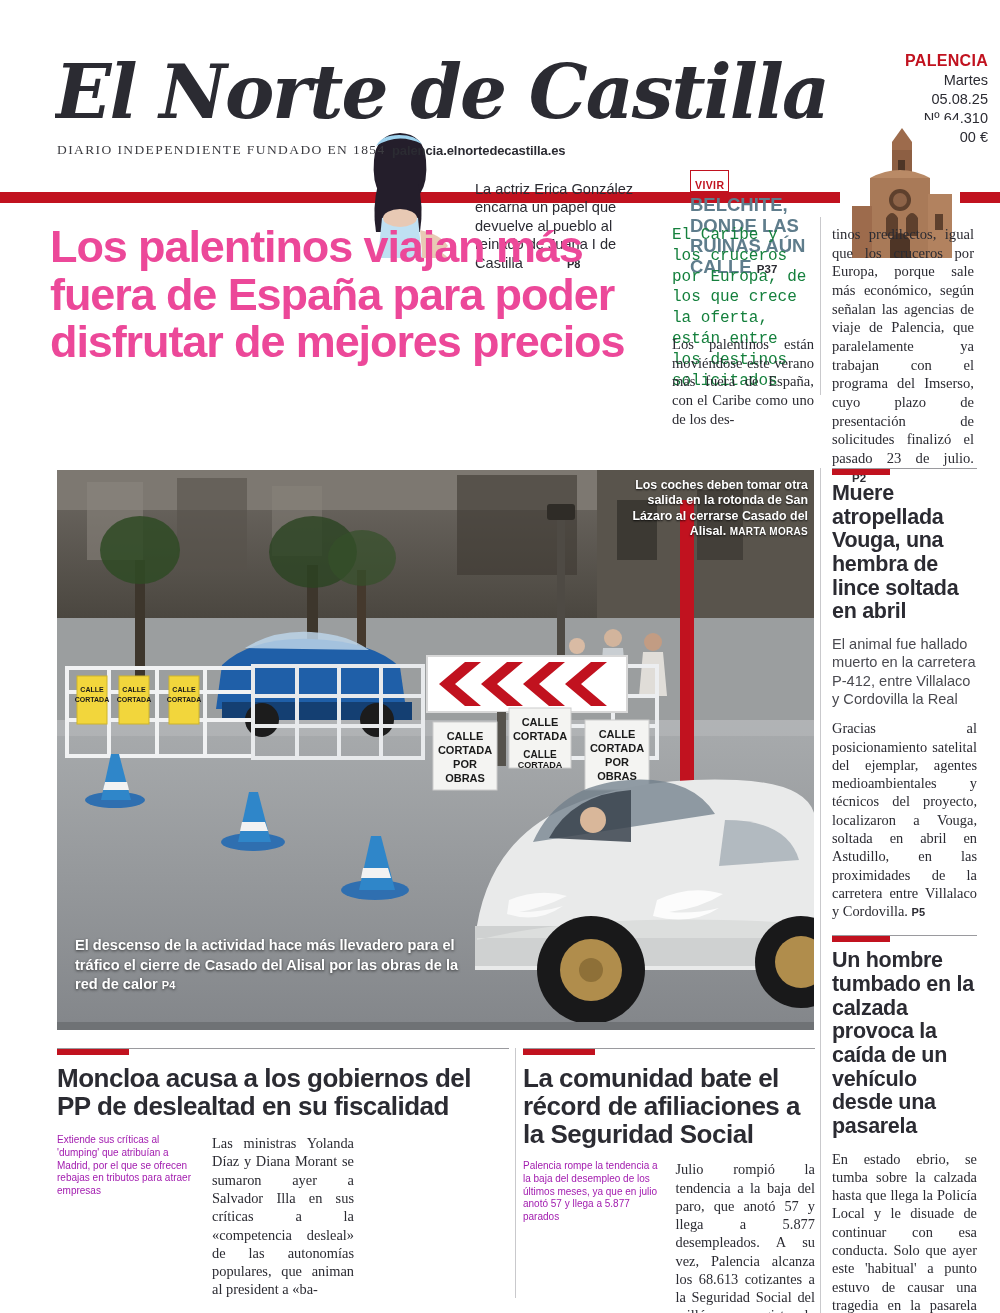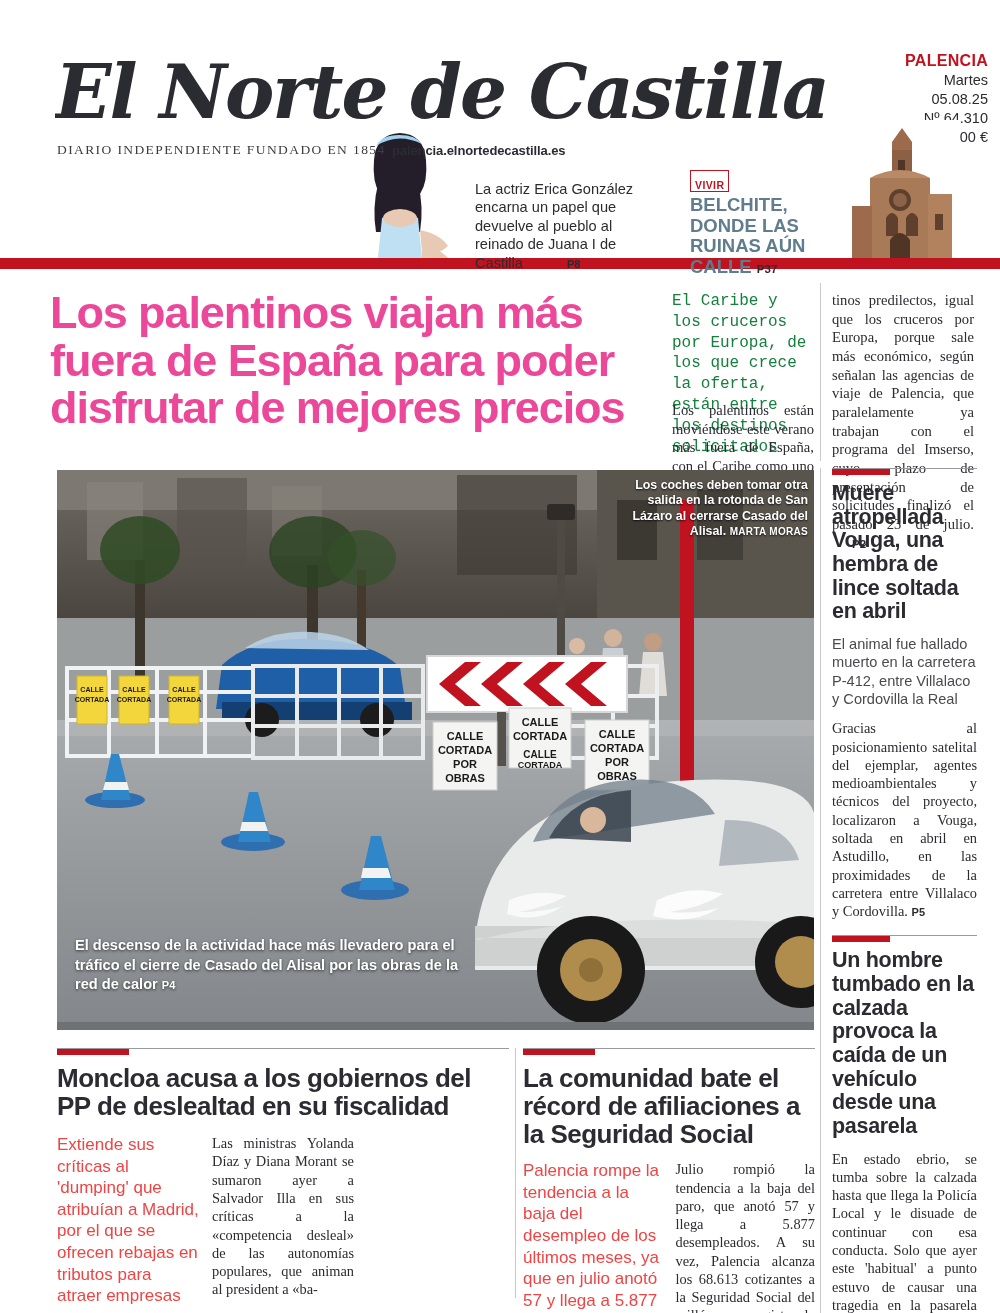--- a/index.html
+++ b/index.html
@@ -6,21 +6,21 @@
   body {
     width: 1000px; height: 1313px;
     background: #ffffff;
     font-family: "Liberation Sans", sans-serif;
     overflow: hidden;
     position: relative;
   }
   .page { width: 1000px; height: 1313px; position: relative; }
 
   
-  .masthead { position: relative; height: 258px; }
+  .masthead { position: relative; height: 192px; }
   .logo {
     position: absolute; left: 55px; top: 52px;
     width: 780px; height: 80px;
     font-family: "DejaVu Serif", serif;
     font-weight: bold;
     font-size: 74px;
     letter-spacing: -1px;
     color: #2b2b32;
     white-space: nowrap;
   }
@@ -172,21 +172,21 @@
   
   .bottom { position: absolute; left: 0; top: 1048px; width: 1000px; }
   .bsec { position: absolute; }
   .bsec .topline { width: 100%; height: 1px; background: #9a9a9e; }
   .bsec .redstub2 { width: 72px; height: 6px; background: #c1121f; }
   .bsec h3 {
     font-size: 26px; font-weight: bold; line-height: 1.08;
     color: #2b2b32; letter-spacing: -0.5px; margin-top: 9px;
   }
   .bsec .dek {
-    font-size: 17px; line-height: 1.27; color: #ef4444;
+    font-size: 10px; line-height: 1.27; color: #a21caf;
   }
   .bsec .body {
     font-family: "Liberation Serif", serif;
     font-size: 14.4px; line-height: 1.27; color: #2b2b32; text-align: justify;
   }
   .bsec .body .pg, .bsec .dek .pg {
     font-family: "Liberation Sans", sans-serif; font-weight: bold; font-size: 11.5px;
   }
   .bsec .body .ed { font-family: "Liberation Sans", sans-serif; font-size: 11.5px; }
   .vsep { position: absolute; width: 1px; background: #c9c9cc; }

